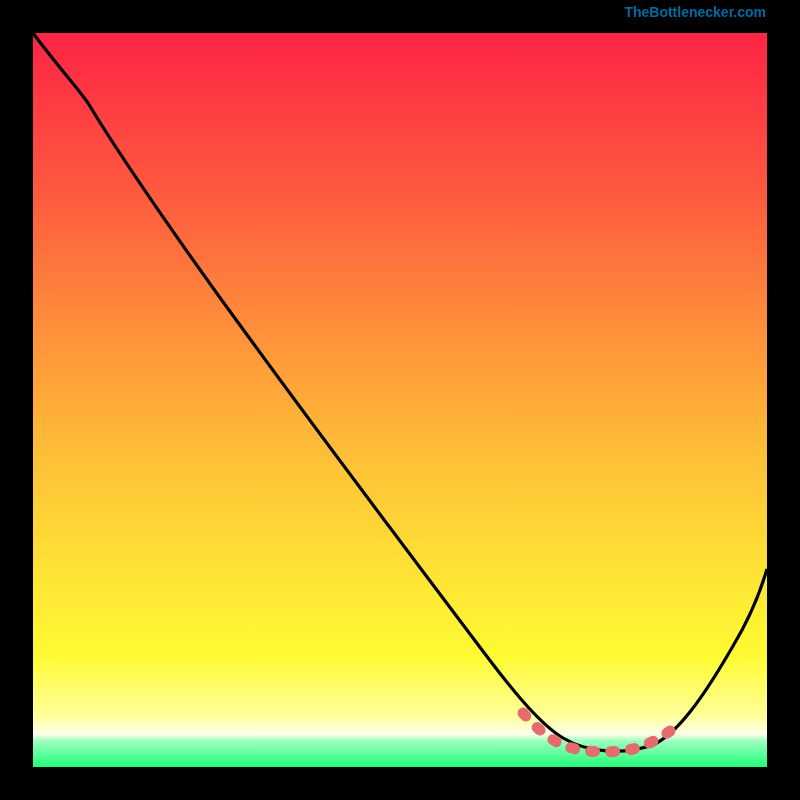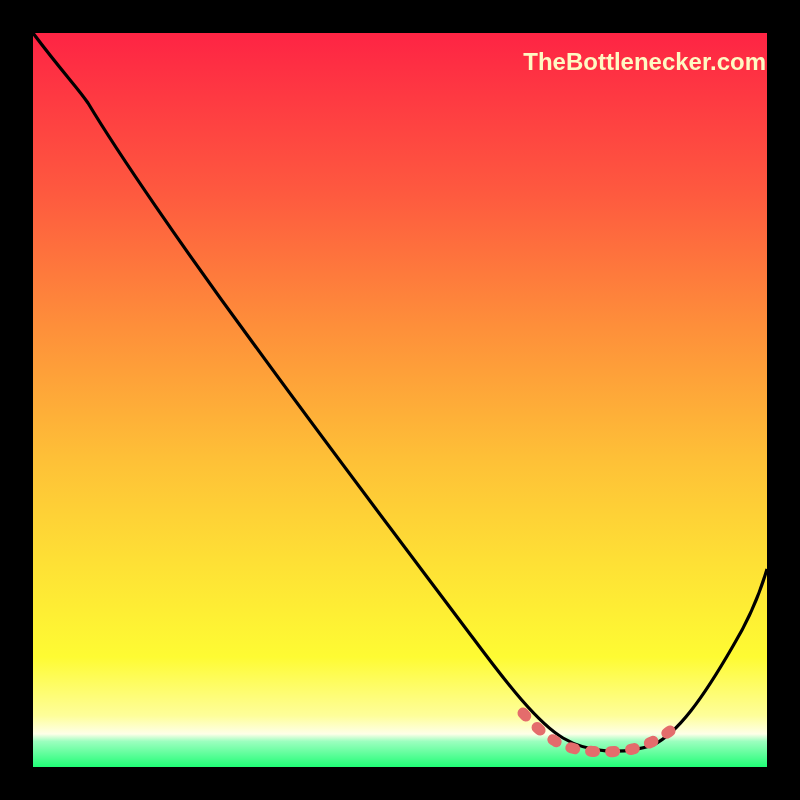--- a/index.html
+++ b/index.html
@@ -38,24 +38,23 @@
     left: 0;
     top: 0;
     width: 100%;
     height: 100%;
   }
   .attribution {
     position: absolute;
     top: 4px;
     right: 34px;
     font-family: Arial, Helvetica, sans-serif;
-    font-size: 24px;
+    font-size: 14px;
     font-weight: bold;
-    color: #fef9c3;
-    margin-top: 44px;
+    color: #0369a1;
   }
 </style>
 </head>
 <body>
 
 <div class="frame">
 
   <div class="plot-area">
 
     <svg class="gradient" viewBox="0 0 734 734" preserveAspectRatio="none">

